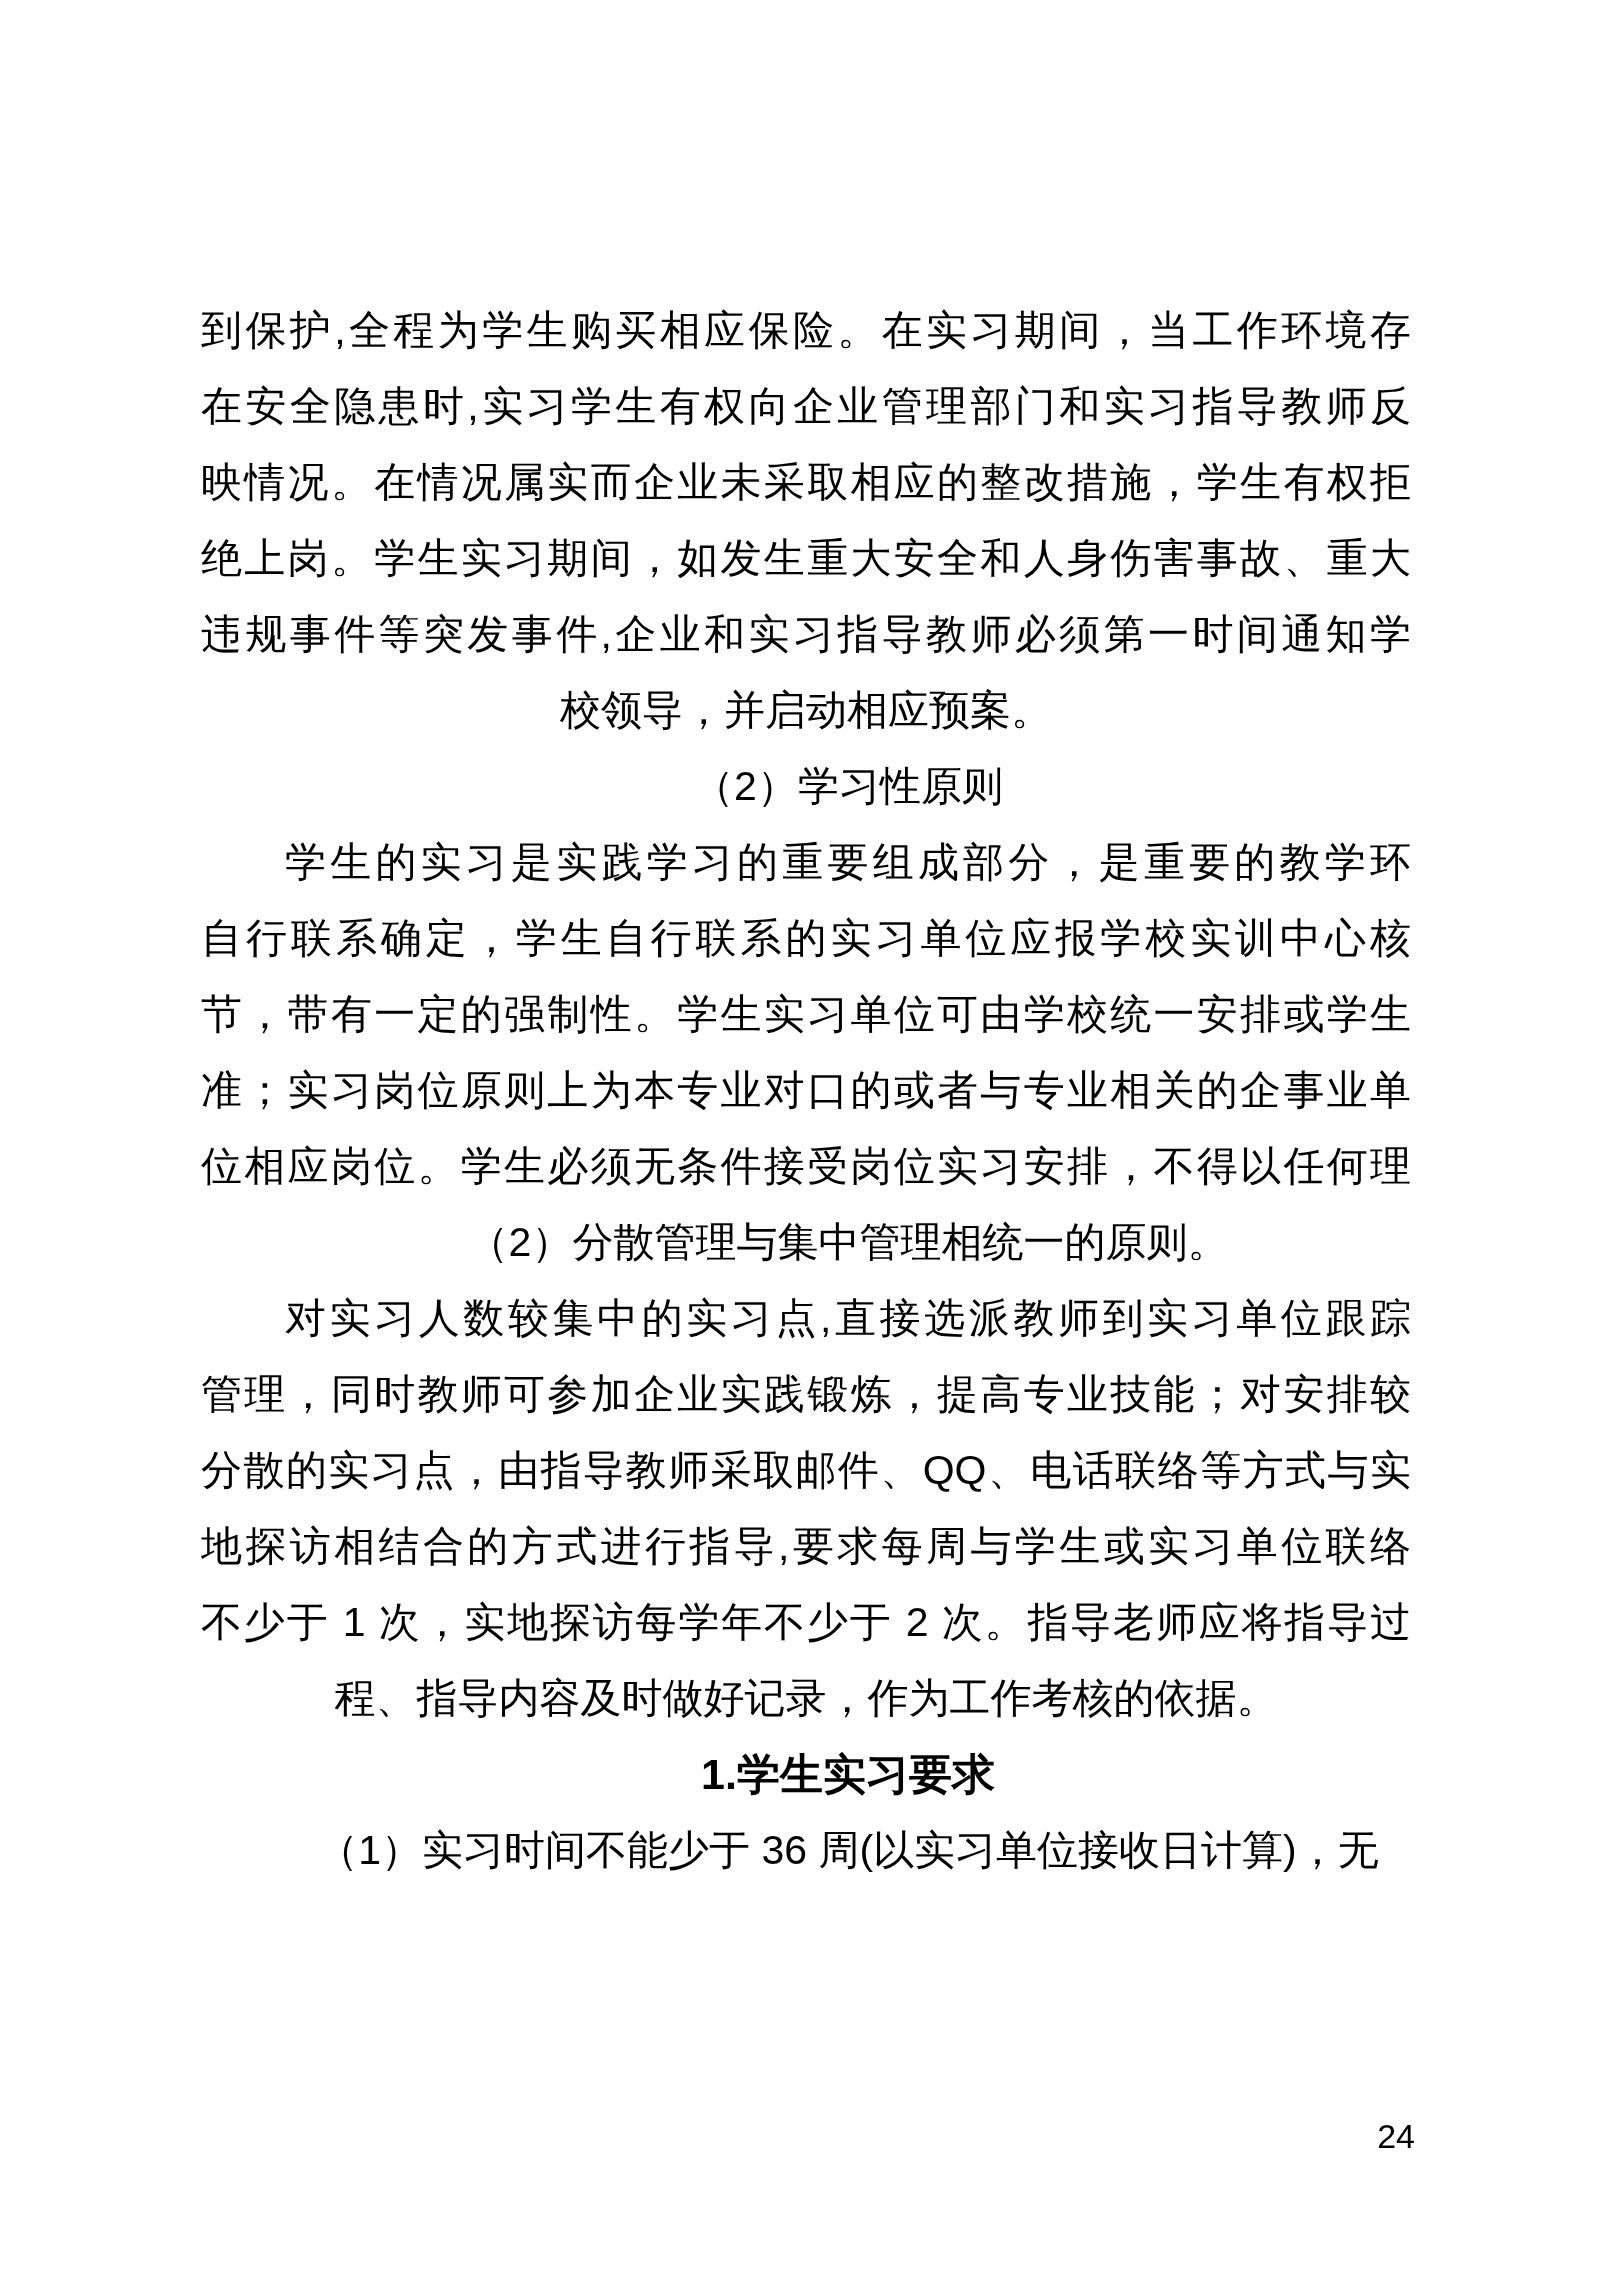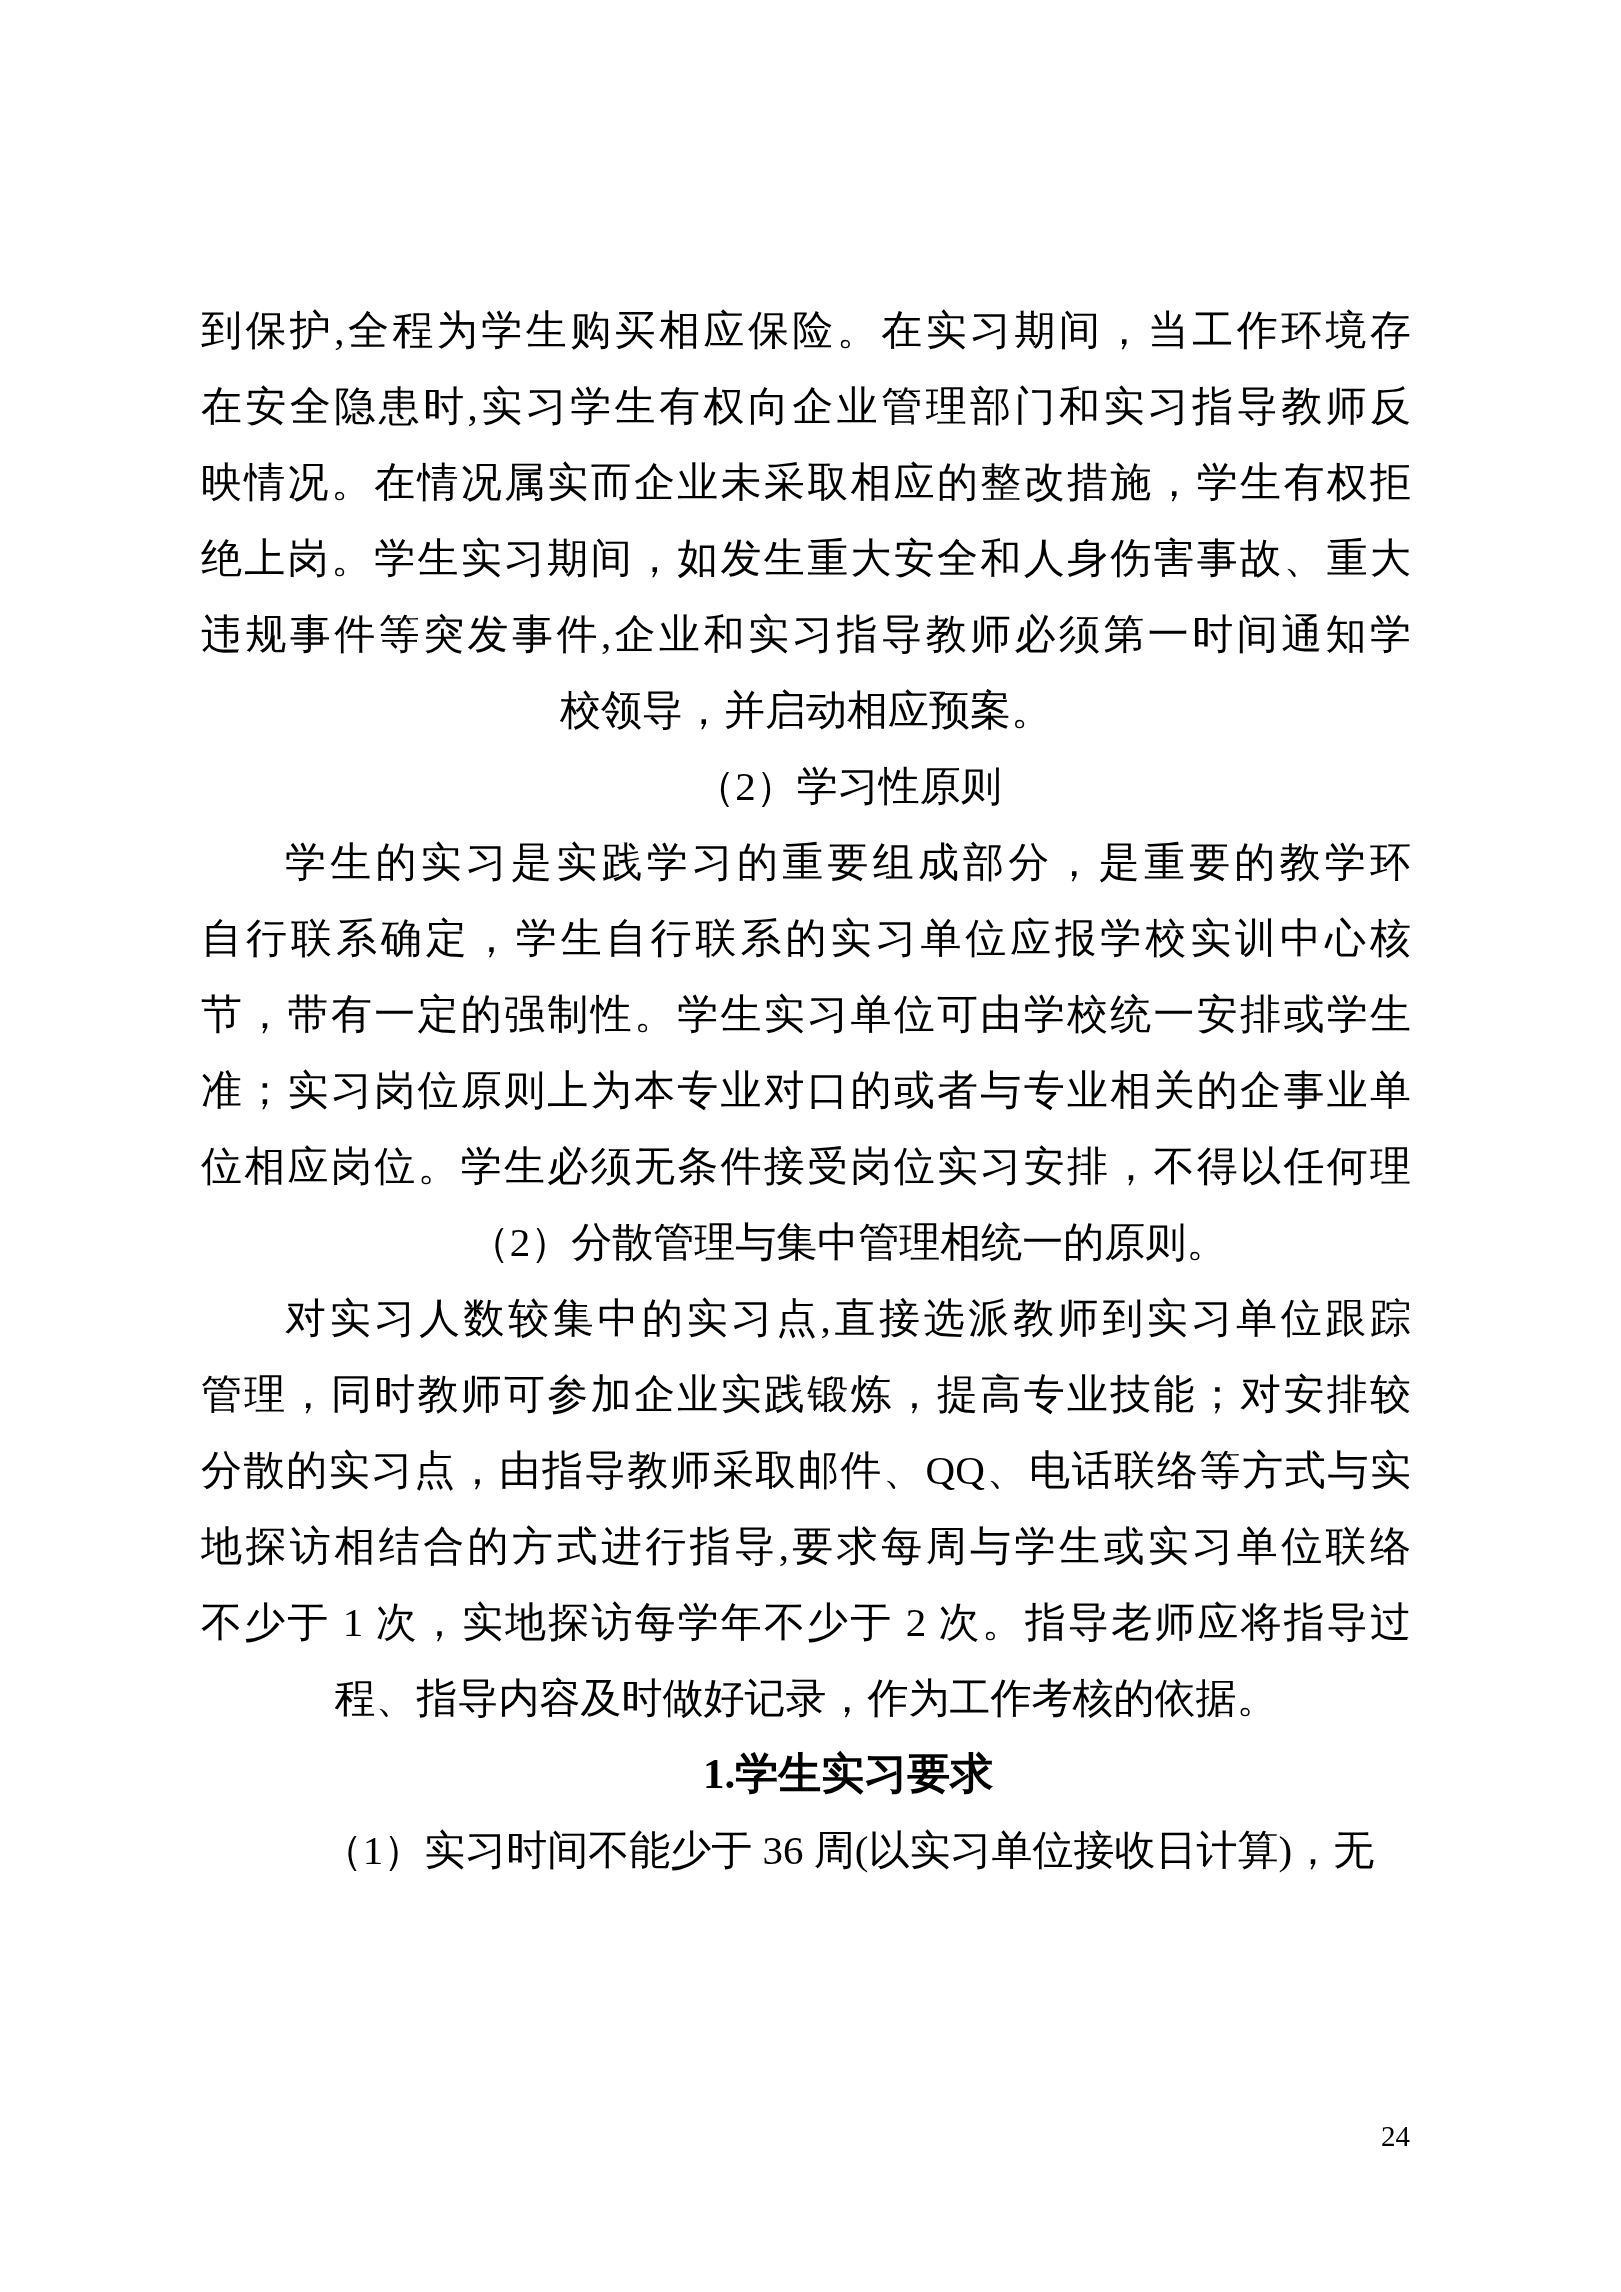--- a/index.html
+++ b/index.html
@@ -6,21 +6,21 @@
     margin: 0;
     padding: 0;
     background: #ffffff;
   }
   .page {
     position: relative;
     width: 1621px;
     height: 2205px;
     background: #ffffff;
     color: #000000;
-    font-family: Liberation Serif, serif;
+    font-family: Liberation Sans, sans-serif;
     overflow: hidden;
   }
   .text-block {
     position: absolute;
     left: 201px;
     top: 292px;
     width: 1210px;
   }
   .line {
     height: 76px;
@@ -40,23 +40,23 @@
   }
   .line.bold {
     font-weight: bold;
     font-size: 43px;
   }
   .page-number {
     position: absolute;
     top: 2117px;
     left: 1376px;
     width: 39px;
-    font-size: 29px;
+    font-size: 34px;
     line-height: 39px;
-    text-align: center;
+    text-align: right;
   }
 </style>
 </head>
 <body>
 
 <div class="page">
   <div class="text-block" id="text-block">
       <div class="line justify">到保护,全程为学生购买相应保险。在实习期间，当工作环境存</div>
       <div class="line justify">在安全隐患时,实习学生有权向企业管理部门和实习指导教师反</div>
       <div class="line justify">映情况。在情况属实而企业未采取相应的整改措施，学生有权拒</div>

